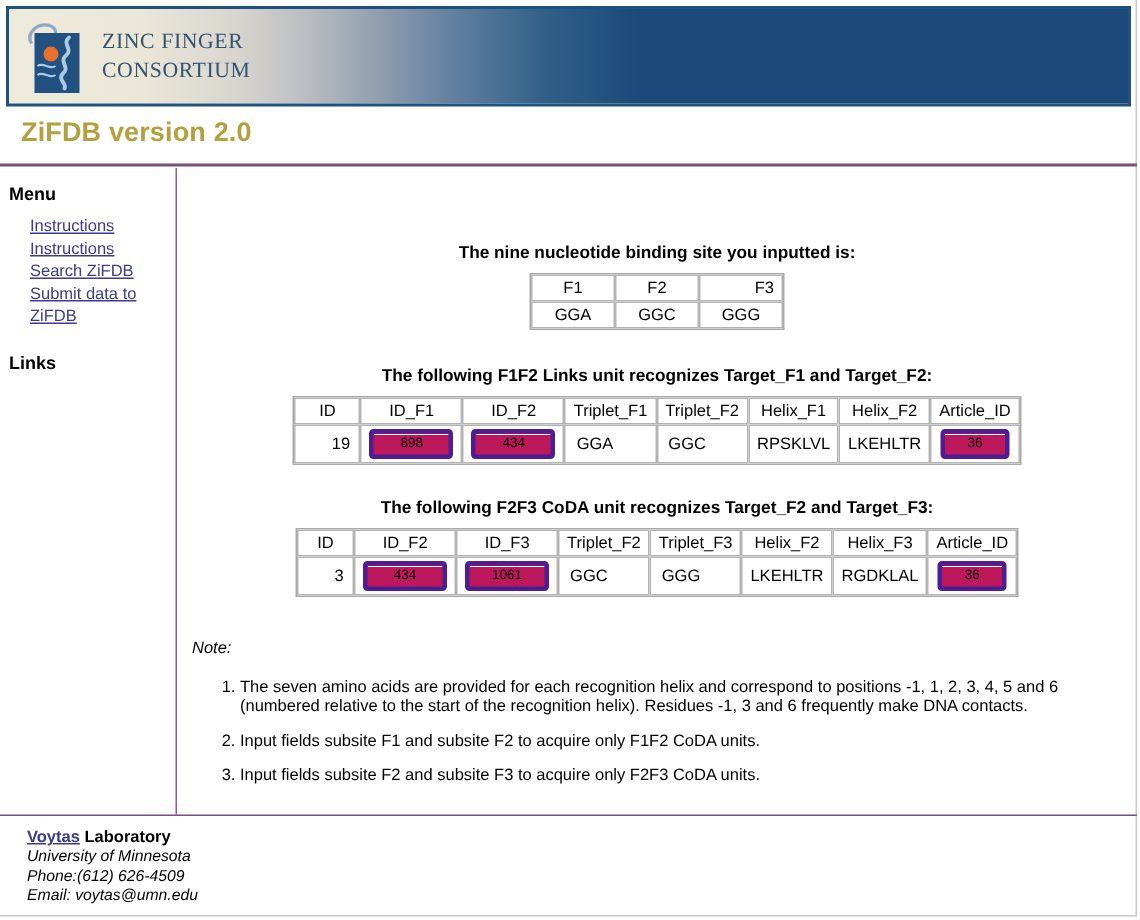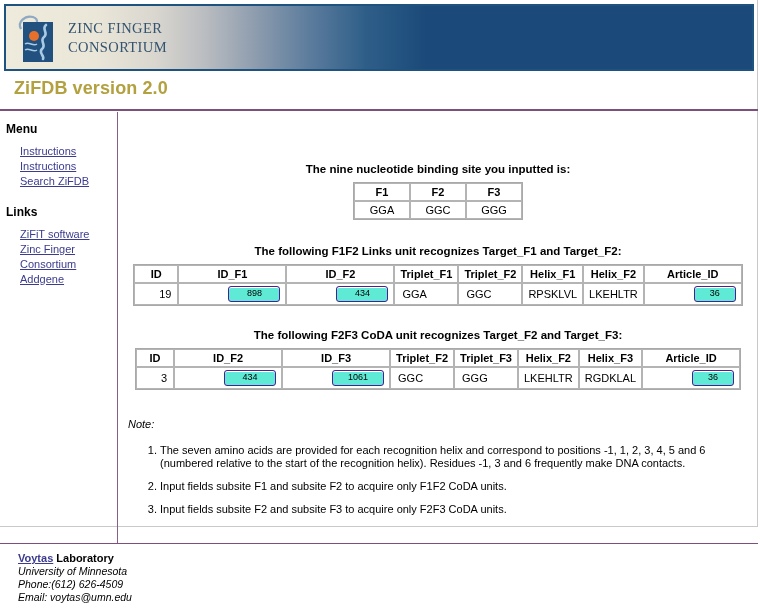--- a/index.html
+++ b/index.html
@@ -14,21 +14,21 @@
     font-family: "Liberation Sans", sans-serif;
     font-size: 11px;
     color: #000000;
     overflow: hidden;
     position: relative;
   }
   .page {
     position: absolute;
     left: 0; top: 0;
     width: 758px;
-    height: 527px;
+    height: 611px;
     border-right: 1px solid #c9c9c9;
     border-bottom: 1px solid #c9c9c9;
     background: #fff;
     box-sizing: border-box;
   }
 
   
   .banner-wrap {
     position: absolute;
     left: 4px; top: 4px;
@@ -139,39 +139,38 @@
   table.data td, table.data th {
     border: 1px solid #b4b4b4;
     padding: 2px 5px;
     font-size: 11px;
     font-weight: normal;
     text-align: center;
     background: #fff;
     white-space: nowrap;
   }
   table.data th {
-    font-weight: bold;
+    font-weight: normal;
   }
   table.data td.num { text-align: right; padding-right: 6px; padding-left: 24px; }
   table.data td.txt { text-align: left; padding-left: 7px; padding-right: 10px;}
 
   .btn {
     display: inline-block;
     min-width: 36px;
     padding: 1px 7px 2px 7px;
     font-size: 9px;
     font-family: "Liberation Sans", sans-serif;
     color: #000;
-    background: #5eead4;
-    border: 1px solid #4c1d95;
+    background: #be185d;
+    border: 3px solid #4c1d95;
     border-radius: 3px;
     box-shadow: inset 0 1px 0 #ffffff;
     cursor: pointer;
     line-height: 11px;
-    margin-left: 44px;
   }
 
   
   .note-label {
     font-style: italic;
     font-size: 11px;
     margin: 0 0 0 10px;
   }
   ol.notes {
     margin: 14px 0 0 24px;
@@ -218,39 +217,35 @@
 
   <div class="hrule-top"></div>
   <div class="vrule"></div>
 
   <div class="sidebar">
     <div class="side-heading">Menu</div>
     <div class="side-links">
       <a>Instructions</a>
       <a>Instructions</a>
       <a>Search ZiFDB</a>
+      <a style="width:80px;">Submit data to ZiFDB</a>
     </div>
     <div class="side-heading" style="margin-top:16px;">Links</div>
-    <div class="side-links">
-      <a>ZiFiT software</a>
-      <a style="width:72px;">Zinc Finger Consortium</a>
-      <a>Addgene</a>
-    </div>
   </div>
 
   <div class="content">
 
     <div class="sec-heading" style="margin-top:51px;">The nine nucleotide binding site you inputted is:</div>
     <div class="tbl-wrap" style="margin-top:7px;">
       <table class="data">
         <tbody>
             <tr>
           <th style="width:44px;">F1</th>
           <th style="width:44px;">F2</th>
-          <th style="width:44px;">F3</th>
+          <th style="width:44px;text-align:right;">F3</th>
         </tr>
         <tr>
           <td>GGA</td>
           <td>GGC</td>
           <td>GGG</td>
         </tr>
       </tbody>
         </table>
     </div>
 

